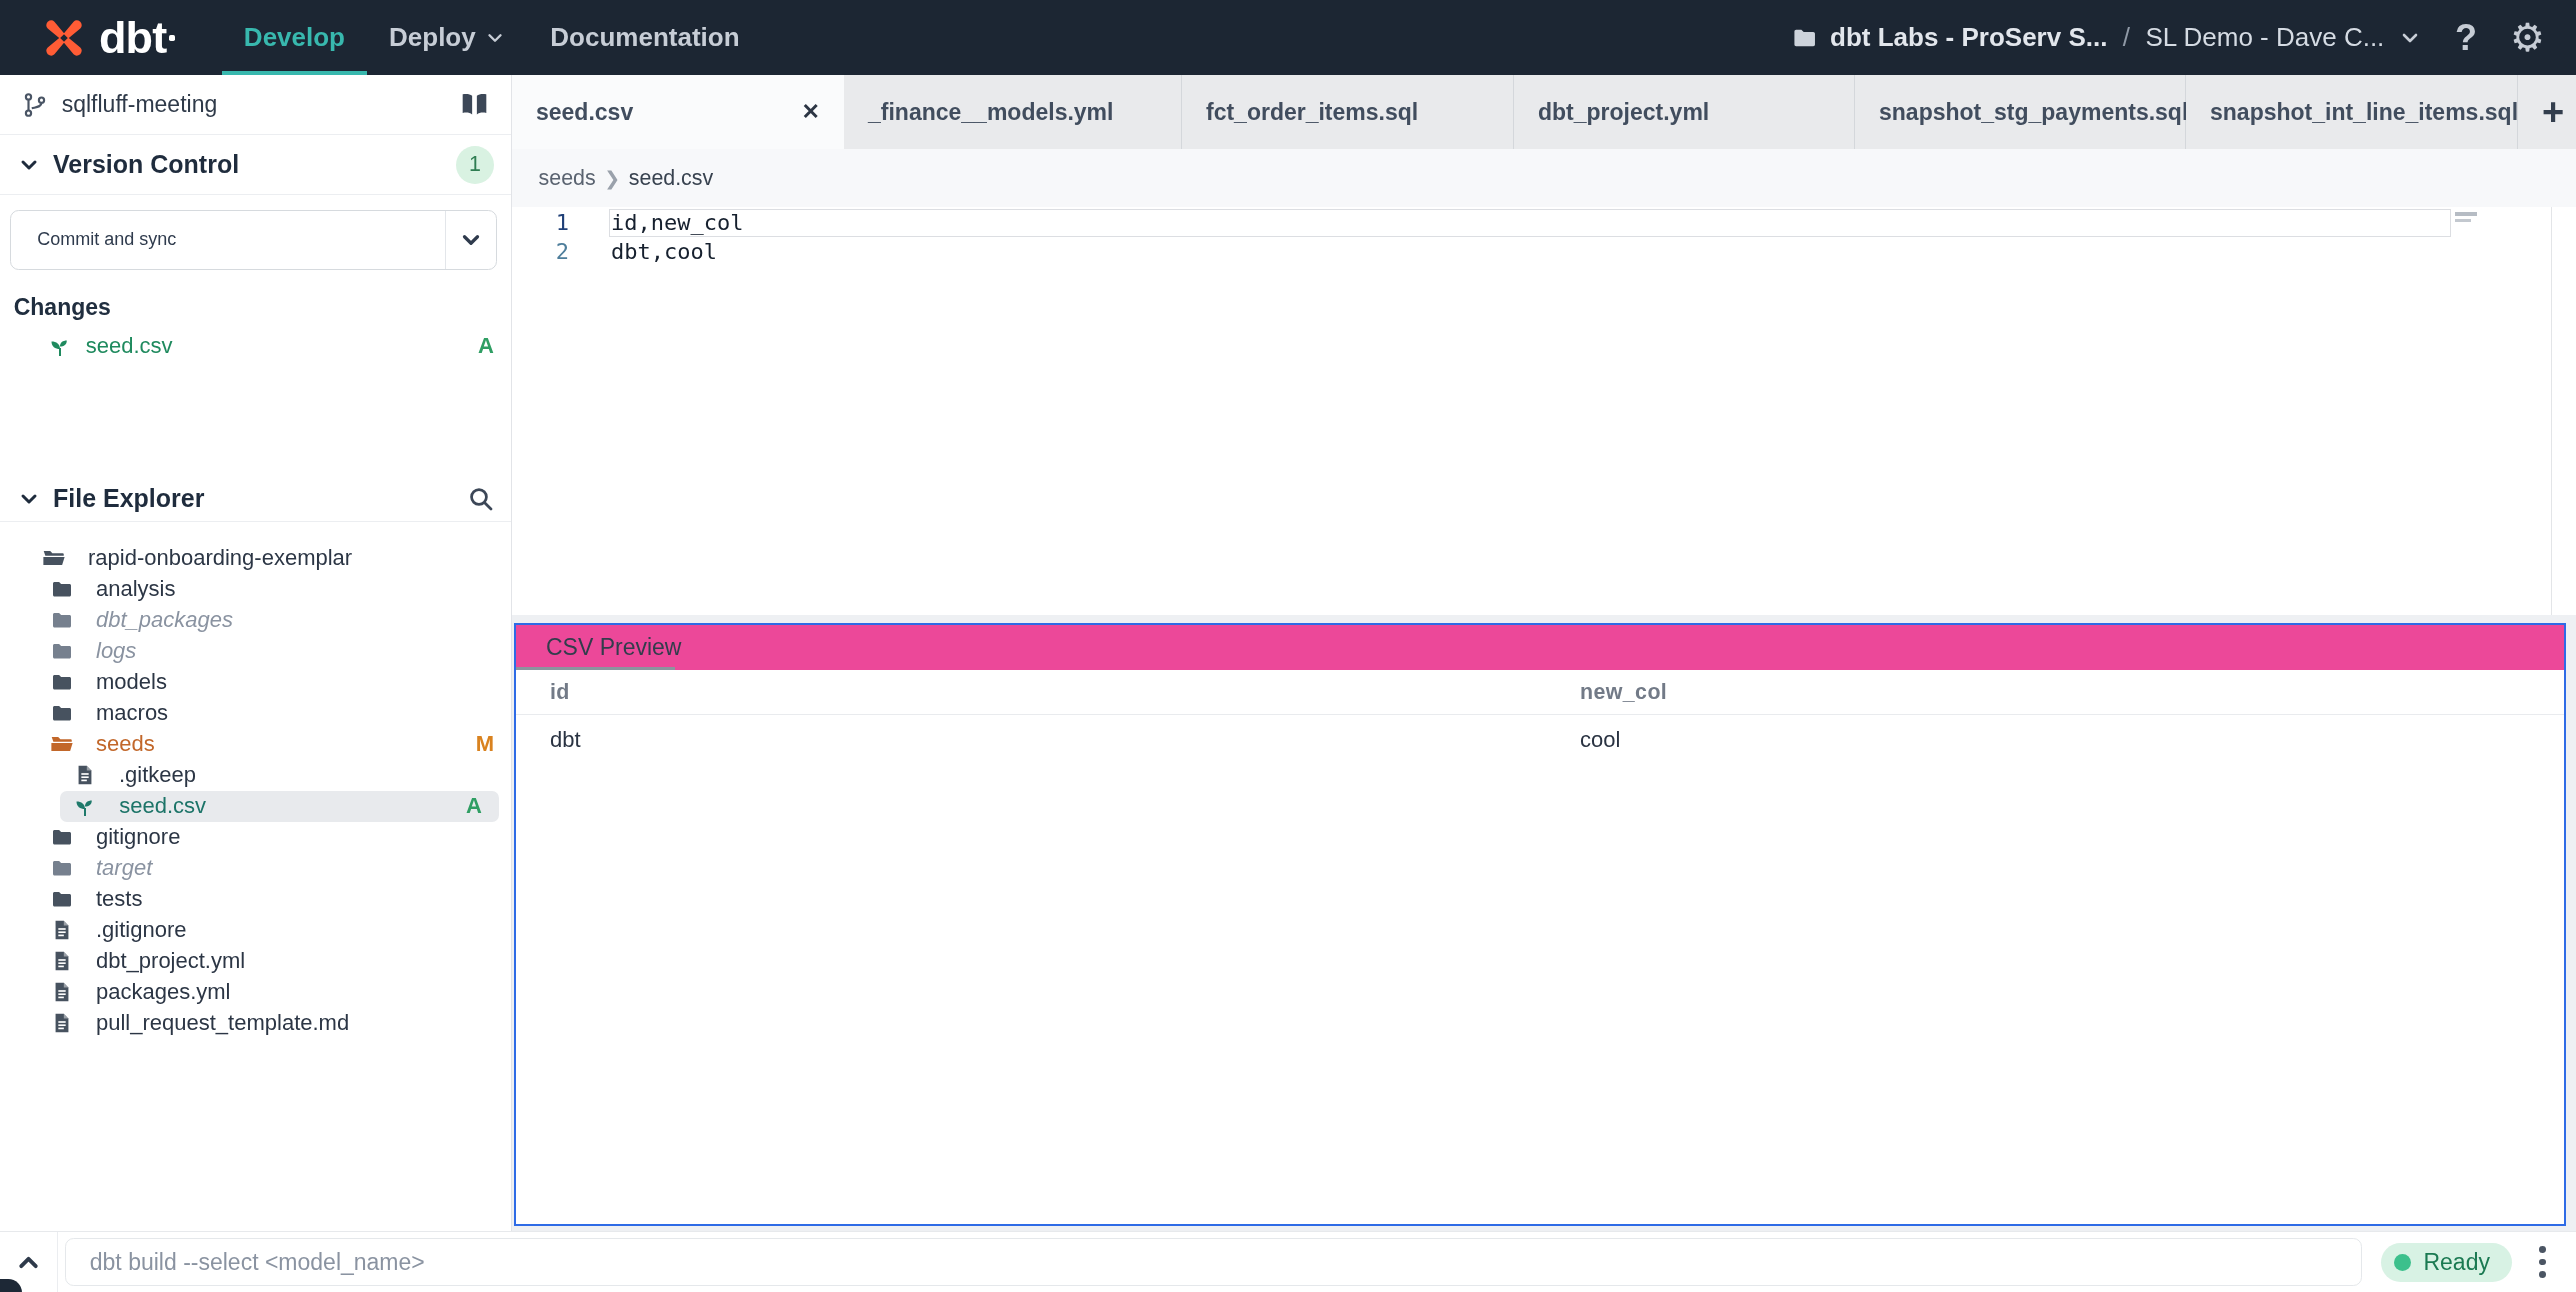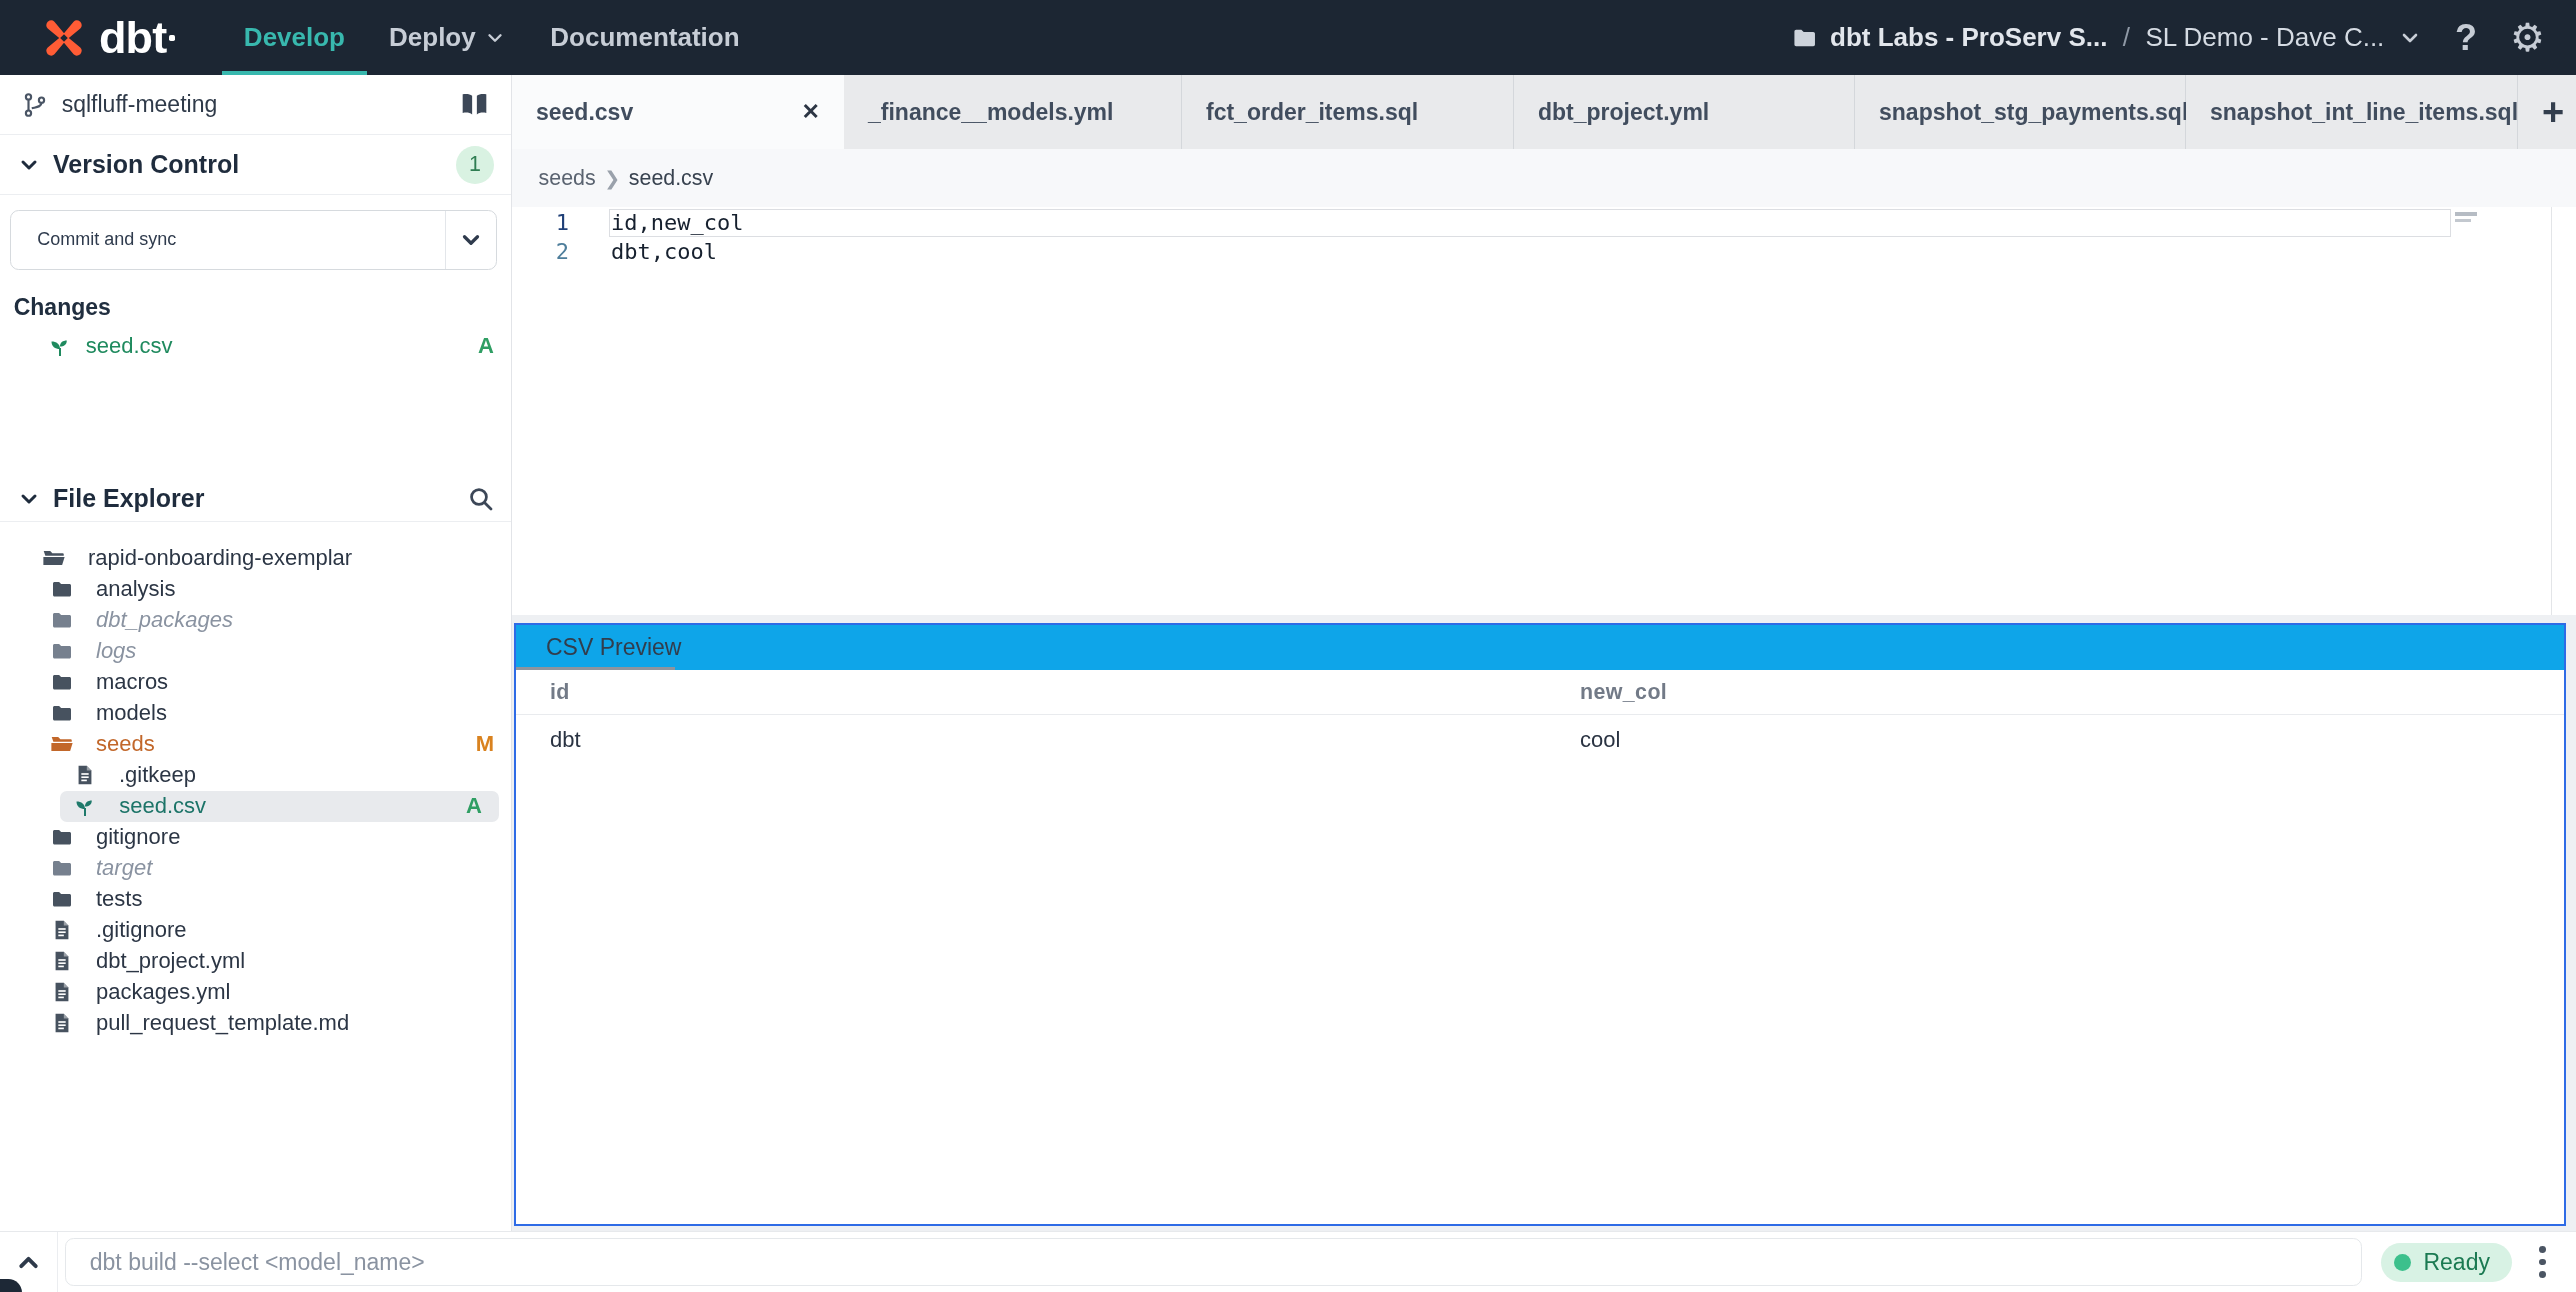--- a/index.html
+++ b/index.html
@@ -117,21 +117,21 @@
   .mini-bar2 { position:absolute; left:3.4px; top:10.3px; width:15.4px; height:3.4px;
     background:#c3c8cf; }
   .scroll-line { position:absolute; left:2039px; top:0; width:0.9px; height:408px;
     background:#e3e5e8; }
 
   
   .gap-band { position:absolute; left:512px; top:615px; width:2064px; height:616px;
     background:#eef0f3; }
   .csv-panel { position:absolute; left:514px; top:623px; width:2052px; height:603px;
     background:#ffffff; border:2.6px solid #2e6be6; }
-  .csv-head { position:relative; height:45px; background:#0ea5e9;
+  .csv-head { position:relative; height:45px; background:#ec4899;
     display:flex; align-items:center; padding-left:30px; }
   .csv-title { font-size:23px; color:#323d4c; }
   .csv-underline { position:absolute; left:0; bottom:0; width:159px; height:3.4px;
     background:#8d949e; }
   .csv-row { display:flex; align-items:center; height:45px; position:relative; }
   .csv-row.header { border-bottom:0.9px solid #e9ebee; }
   .csv-row.data { height:50px; }
   .cell-c1 { padding-left:34px; width:1064px; }
   .cell-c2 { flex:1; }
   .csv-row.header .cell { font-size:21.4px; font-weight:600; color:#727a87;
@@ -306,29 +306,29 @@
           </svg>
         </span>
       <span class="t-label">logs</span>
     </div>
     <div class="tree-item d1">
       <span class="t-icon">
           <svg width="24" height="24" viewBox="0 0 24 24" fill="currentColor">
             <path d="M3 6.5C3 5.7 3.7 5 4.5 5h4.6l2 2h8.4c.8 0 1.5.7 1.5 1.5V18c0 .8-.7 1.5-1.5 1.5h-15C3.7 19.5 3 18.8 3 18V6.5z"></path>
           </svg>
         </span>
+      <span class="t-label">models</span>
+    </div>
+    <div class="tree-item d1">
+      <span class="t-icon">
+          <svg width="24" height="24" viewBox="0 0 24 24" fill="currentColor">
+            <path d="M3 6.5C3 5.7 3.7 5 4.5 5h4.6l2 2h8.4c.8 0 1.5.7 1.5 1.5V18c0 .8-.7 1.5-1.5 1.5h-15C3.7 19.5 3 18.8 3 18V6.5z"></path>
+          </svg>
+        </span>
       <span class="t-label">macros</span>
-    </div>
-    <div class="tree-item d1">
-      <span class="t-icon">
-          <svg width="24" height="24" viewBox="0 0 24 24" fill="currentColor">
-            <path d="M3 6.5C3 5.7 3.7 5 4.5 5h4.6l2 2h8.4c.8 0 1.5.7 1.5 1.5V18c0 .8-.7 1.5-1.5 1.5h-15C3.7 19.5 3 18.8 3 18V6.5z"></path>
-          </svg>
-        </span>
-      <span class="t-label">models</span>
     </div>
     <div class="tree-item d1 accent-orange">
       <span class="t-icon">
           <svg width="26" height="26" viewBox="0 0 24 24" fill="currentColor">
             <path d="M2.5 5.5h6l2 2h9.5a1 1 0 0 1 1 1V10H4z"></path>
             <path d="M2.2 11h19.6l-2.3 7.5H2.2z"></path>
           </svg>
         </span>
       <span class="t-label">seeds</span>
       <span class="status-M">M</span>

